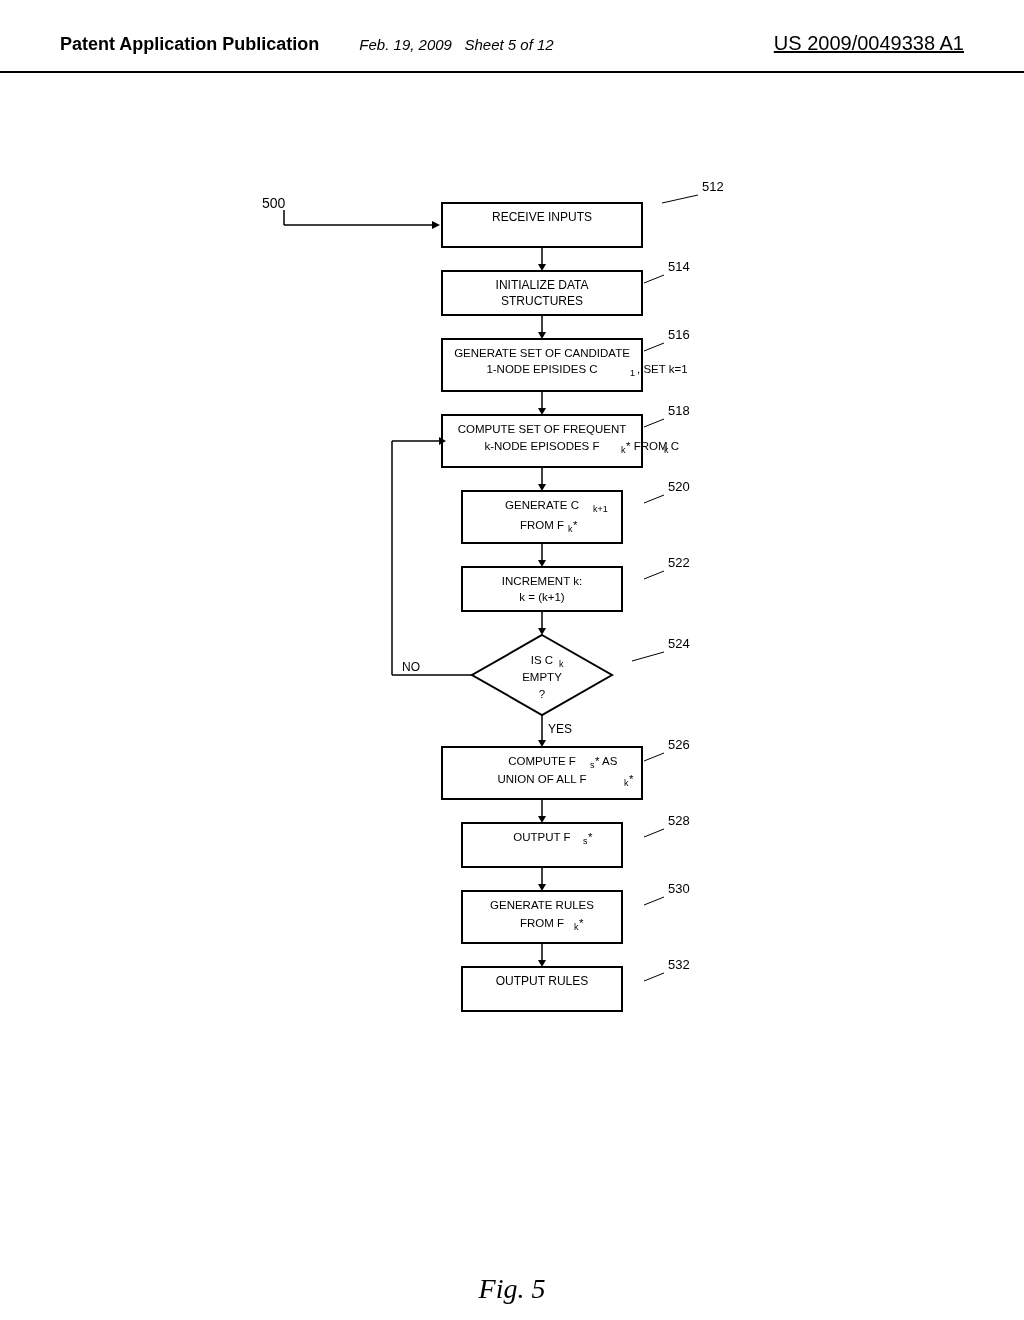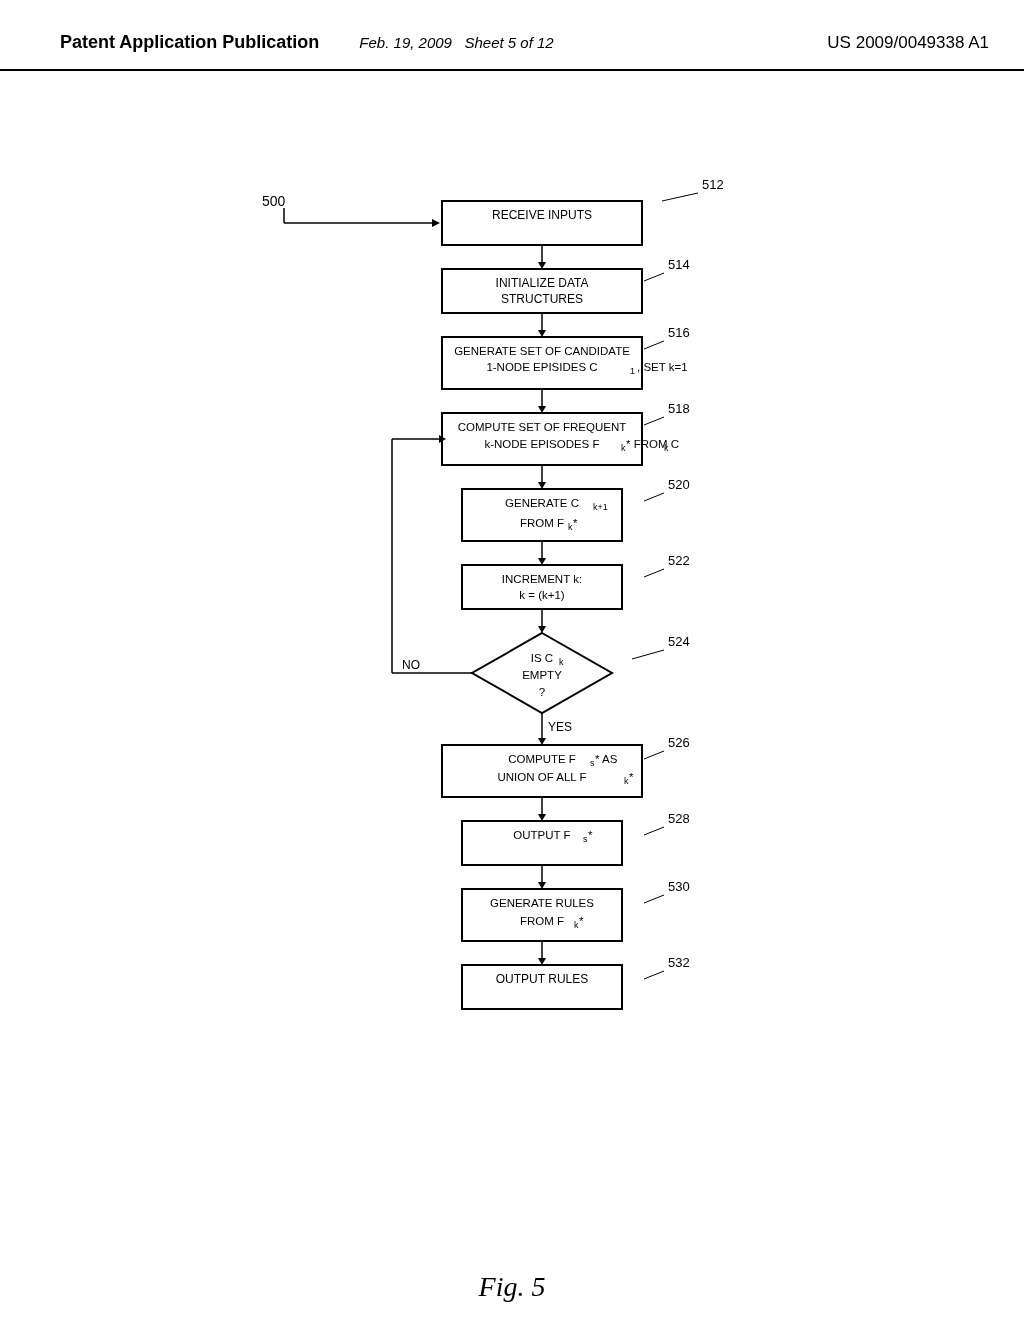--- a/index.html
+++ b/index.html
@@ -8,42 +8,43 @@
       font-family: 'Times New Roman', Times, serif;
       width: 1024px;
       min-height: 1320px;
       position: relative;
       overflow-x: hidden;
     }
 
     .page-header {
       display: flex;
       align-items: baseline;
-      padding: 32px 35px 16px 60px;
+      padding: 32px 60px 16px 60px;
       border-bottom: 2px solid #000;
       gap: 40px;
       justify-content: flex-end;
     }
 
     .header-title {
       font-size: 18px;
       font-weight: bold;
       font-family: Arial, sans-serif;
     }
 
     .header-date {
       font-size: 15px;
       font-family: Arial, sans-serif;
       font-style: italic;
     }
 
     .header-patent {
-      font-size: 17px;
+      font-size: 20px;
       font-family: Arial, sans-serif;
       margin-left: auto;
+      text-decoration: underline;
     }
 
     .diagram-area {
       position: relative;
       width: 100%;
       padding: 40px 0;
     }
 
     svg.flowchart {
       display: block;

